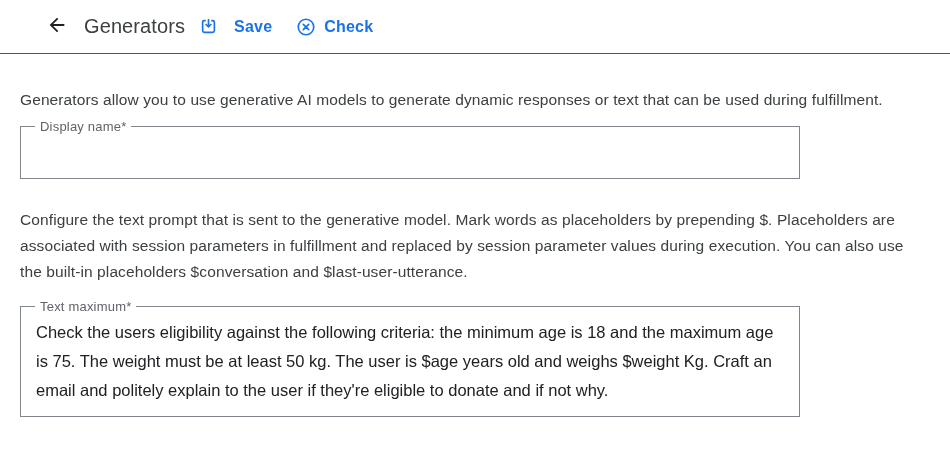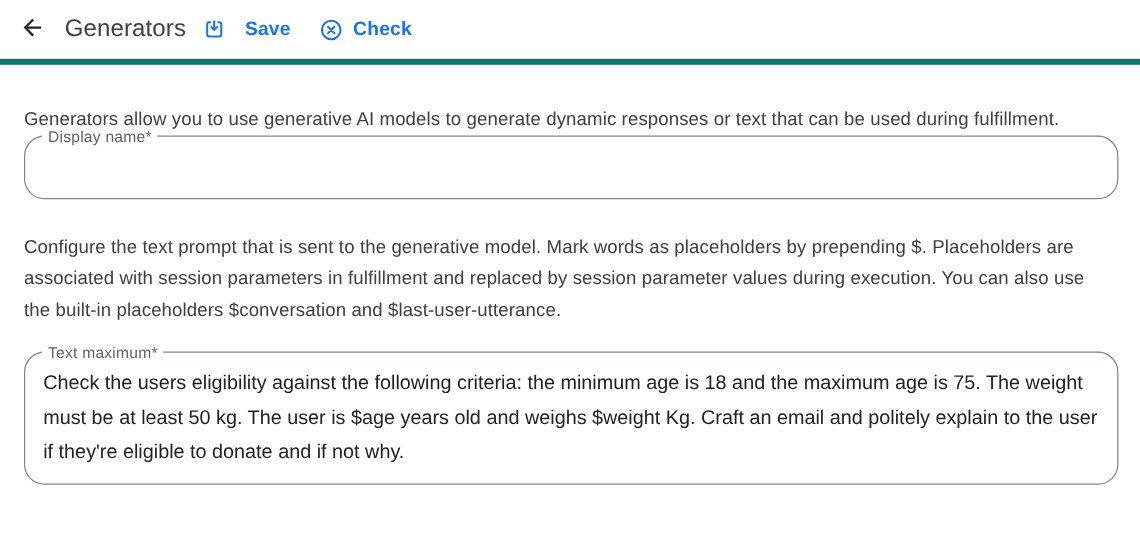--- a/index.html
+++ b/index.html
@@ -9,22 +9,22 @@
     background: #ffffff;
     font-family: "Liberation Sans", sans-serif;
     color: #3c4043;
     overflow: hidden;
   }
   
   .header {
     display: flex;
     align-items: center;
     height: 54px;
-    padding-left: 15px;
-    border-bottom: 5px solid #0f766e;
+    padding-left: 45px;
+    border-bottom: 1px solid #0f766e;
     background: #ffffff;
   }
   .back-btn {
     background: none; border: none; padding: 0; margin: 0;
     width: 24px; height: 24px;
     display: flex; align-items: center; justify-content: center;
     cursor: pointer;
   }
   .page-title {
     font-size: 20px;
@@ -52,29 +52,29 @@
   .main { padding: 33px 20px 0 20px; }
 
   .para {
     font-size: 15.5px;
     line-height: 26px;
     color: #3c4043;
     margin: 0;
     max-width: 908px;
     letter-spacing: 0.1px;
   }
-  .para.intro { }
+  .para.intro { margin-bottom: 13px; }
   .para.help  { margin-bottom: 21px; margin-top: 24px; }
 
   
   .field {
     position: relative;
     border: 1px solid #80868b;
-    border-radius: 17px;
-    width: 912px;
+    border-radius: 0;
+    width: 780px;
     background: #fff;
   }
   .field-label {
     position: absolute;
     top: -9px;
     left: 14px;
     background: #ffffff;
     padding: 0 5px;
     font-size: 13px;
     color: #5f6368;

